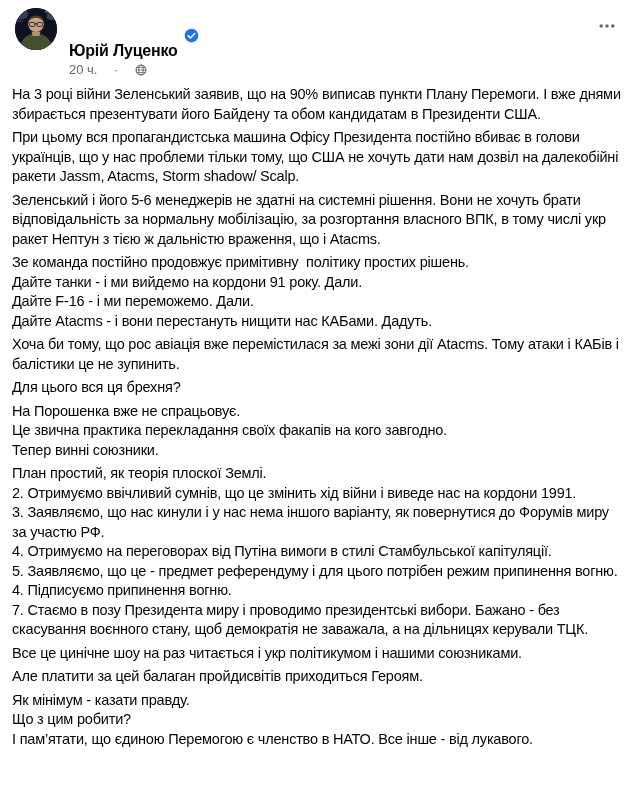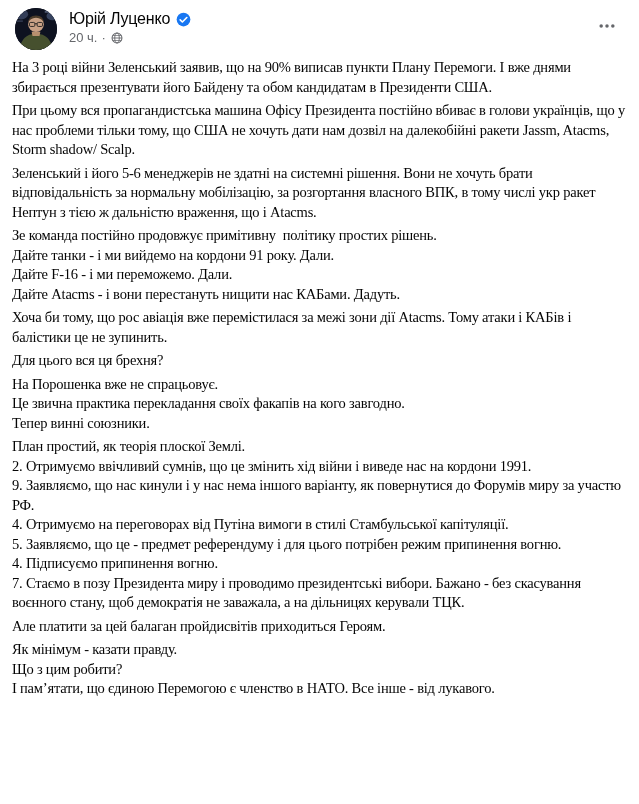--- a/index.html
+++ b/index.html
@@ -23,31 +23,32 @@
     overflow: hidden;
     flex: 0 0 42px;
     cursor: pointer;
     background: #0e1220;
   }
   .avatar svg { display: block; width: 42px; height: 42px; }
   .hinfo { margin-left: 12px; padding-top: 2px; }
   .author-row { display: flex; align-items: center; gap: 6px; }
   .author {
     font-size: 16px;
-    font-weight: normal;
+    font-weight: bold;
     color: #050505;
     letter-spacing: -0.2px;
     cursor: pointer;
+    margin-top: 32px;
   }
   .badge { display: inline-flex; width: 15px; height: 15px; }
   .badge svg { width: 15px; height: 15px; }
   .meta {
     display: flex;
     align-items: center;
-    gap: 4px;
+    gap: 16px;
     margin-top: 2px;
     font-size: 13px;
     color: #65676b;
   }
   .meta .ts { cursor: pointer; }
   .globe { display: inline-flex; width: 12px; height: 12px; margin-left: 1px; }
   .globe svg { width: 12px; height: 12px; }
   .more {
     position: absolute;
     top: 14px;
@@ -63,21 +64,21 @@
     justify-content: center;
   }
   .more svg { width: 20px; height: 20px; }
   .body {
     padding: 6px 12px 0 12px;
     font-size: 14.5px;
     line-height: 19.5px;
     letter-spacing: -0.2px;
     color: #050505;
   }
-  .paragraph { margin: 0 0 4px 0; font-family: Liberation Serif, serif; }
+  .paragraph { margin: 0 0 4px 0; }
   .line { white-space: pre-wrap; }
 </style>
 </head>
 <body>
 
 <div class="post">
 
   <div class="header">
 
     <div class="avatar">
@@ -155,25 +156,28 @@
         <div class="line">Для цього вся ця брехня?</div>
       </div>
       <div class="paragraph">
         <div class="line">На Порошенка вже не спрацьовує.</div>
         <div class="line">Це звична практика перекладання своїх факапів на кого завгодно.</div>
         <div class="line">Тепер винні союзники.</div>
       </div>
       <div class="paragraph">
         <div class="line">План простий, як теорія плоскої Землі.</div>
         <div class="line">2. Отримуємо ввічливий сумнів, що це змінить хід війни і виведе нас на кордони 1991.</div>
-        <div class="line">9. Заявляємо, що нас кинули і у нас нема іншого варіанту, як повернутися до Форумів миру за участю РФ.</div>
+        <div class="line">3. Заявляємо, що нас кинули і у нас нема іншого варіанту, як повернутися до Форумів миру за участю РФ.</div>
         <div class="line">4. Отримуємо на переговорах від Путіна вимоги в стилі Стамбульської капітуляції.</div>
         <div class="line">5. Заявляємо, що це - предмет референдуму і для цього потрібен режим припинення вогню.</div>
         <div class="line">4. Підписуємо припинення вогню.</div>
         <div class="line">7. Стаємо в позу Президента миру і проводимо президентські вибори. Бажано - без скасування воєнного стану, щоб демократія не заважала, а на дільницях керували ТЦК.</div>
+      </div>
+      <div class="paragraph">
+        <div class="line">Все це цинічне шоу на раз читається і укр політикумом і нашими союзниками.</div>
       </div>
       <div class="paragraph">
         <div class="line">Але платити за цей балаган пройдисвітів приходиться Героям.</div>
       </div>
       <div class="paragraph">
         <div class="line">Як мінімум - казати правду.</div>
         <div class="line">Що з цим робити?</div>
         <div class="line">І пам’ятати, що єдиною Перемогою є членство в НАТО. Все інше - від лукавого.</div>
       </div>
     </div>

